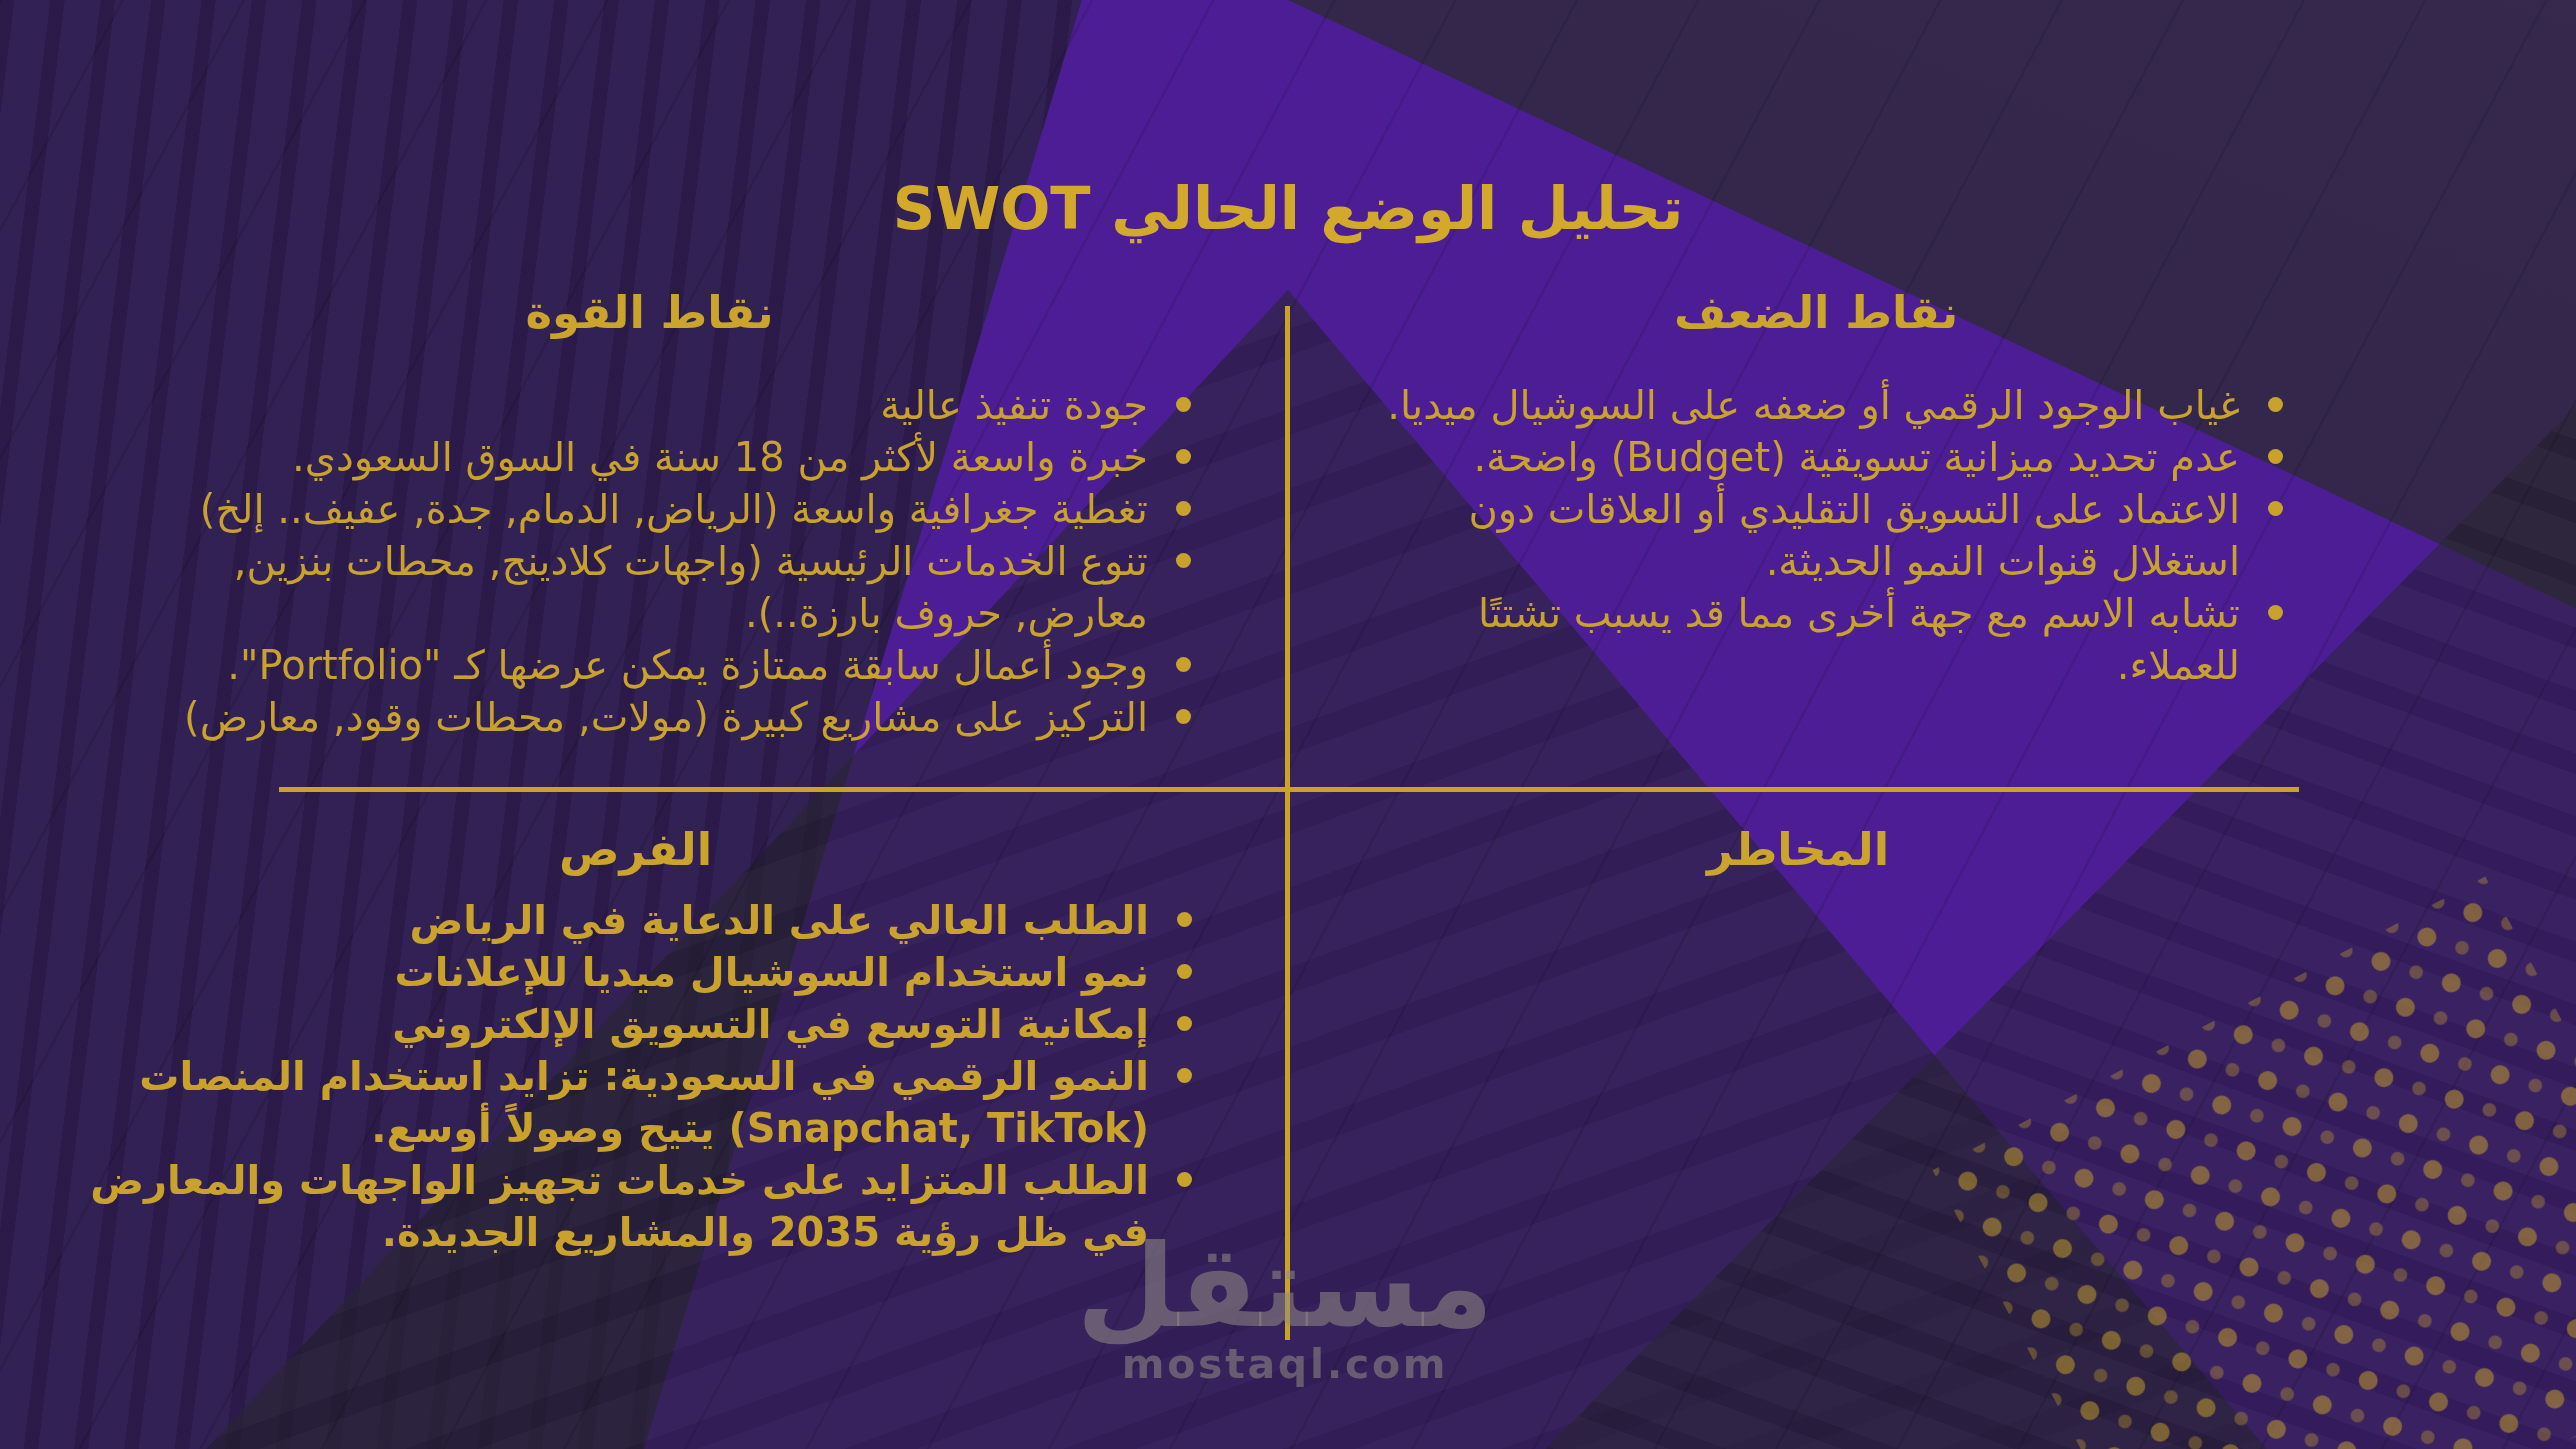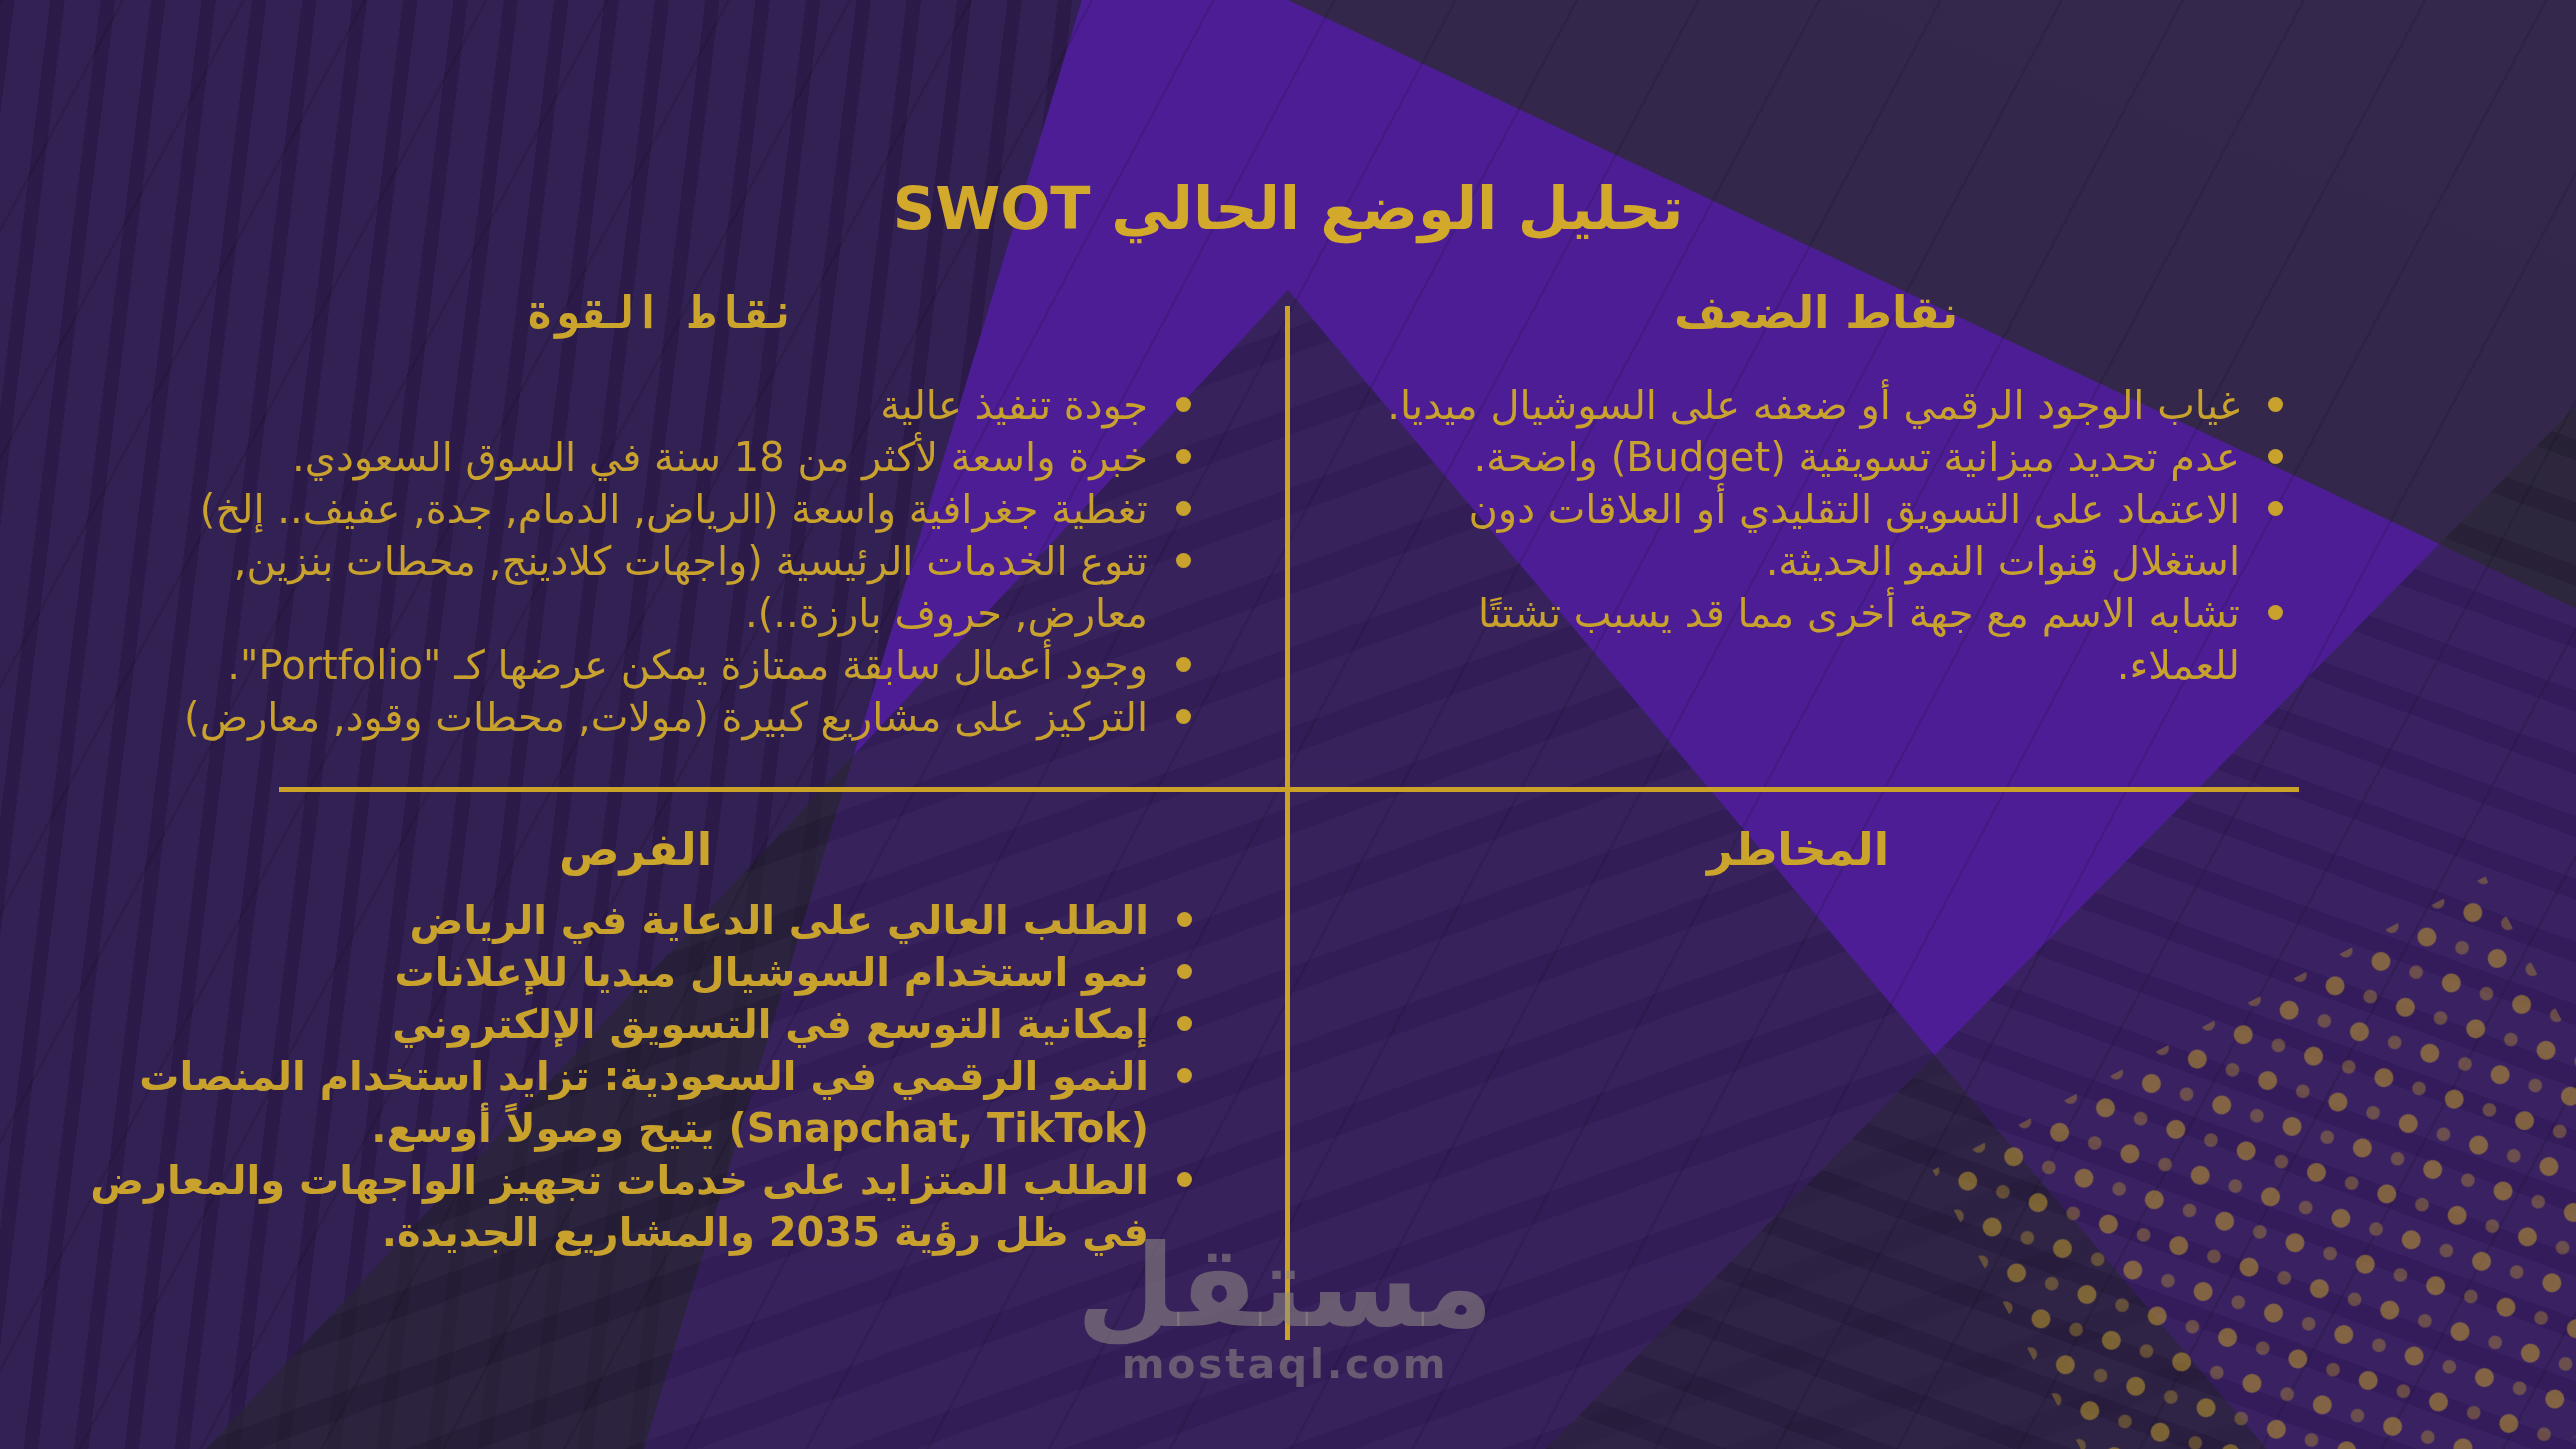--- a/index.html
+++ b/index.html
@@ -70,21 +70,21 @@
     width:2020px;height:5.4px;
     background:#C9A227;
   }
   .quad-heading{
     position:absolute;
     margin:0;
     text-align:center;
     font-size:45px;font-weight:800;
     color:#CBA42C;
   }
-  .h-strengths{top:286px;left:125px;width:1073px;font-family:Liberation Mono, monospace;}
+  .h-strengths{top:286px;left:113px;width:1073px;}
   .h-weaknesses{top:286px;left:1342px;width:948px;}
   .h-opportunities{top:823px;left:72px;width:1127px;}
   .h-threats{top:823px;left:1306px;width:984px;}
   ul.quad-list{
     position:absolute;
     margin:0;padding:0;
     list-style:none;
   }
   .l-strengths{top:379px;left:125px;width:1073px;}
   .l-weaknesses{top:379px;left:1342px;width:948px;}

